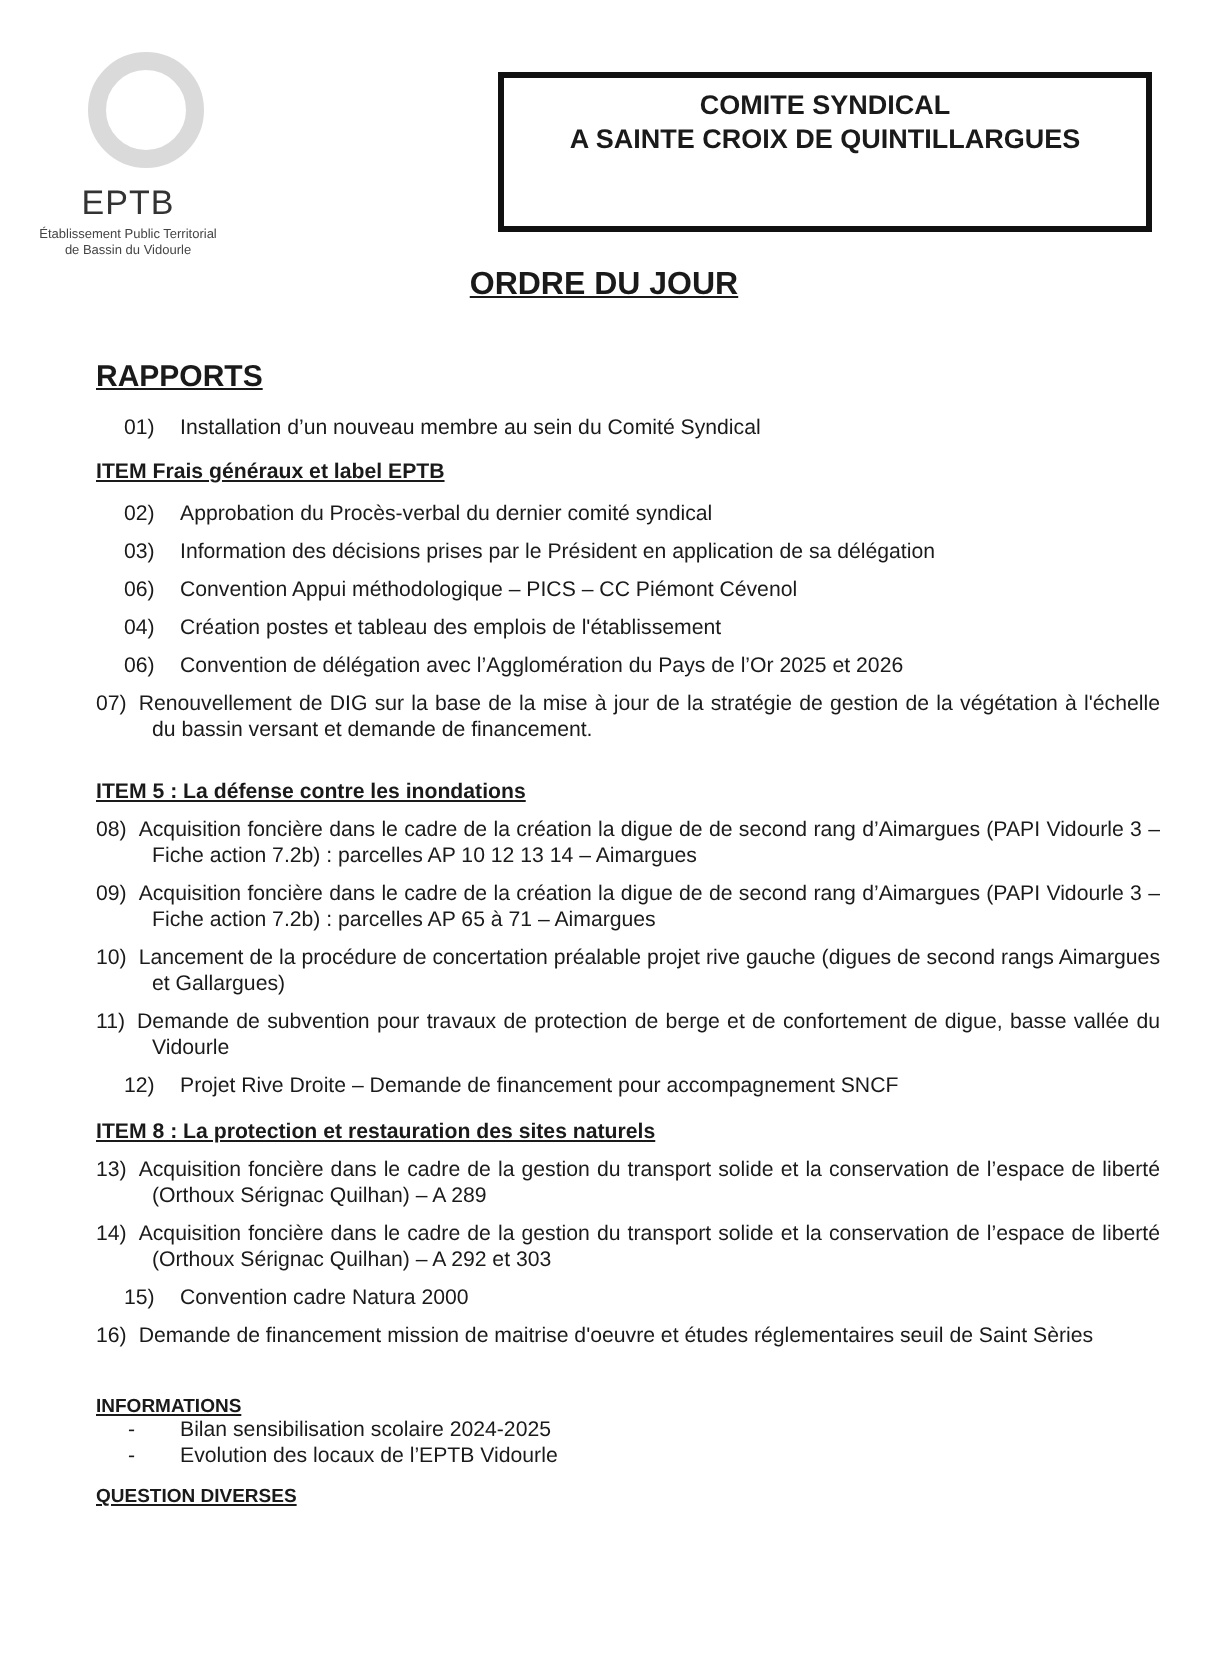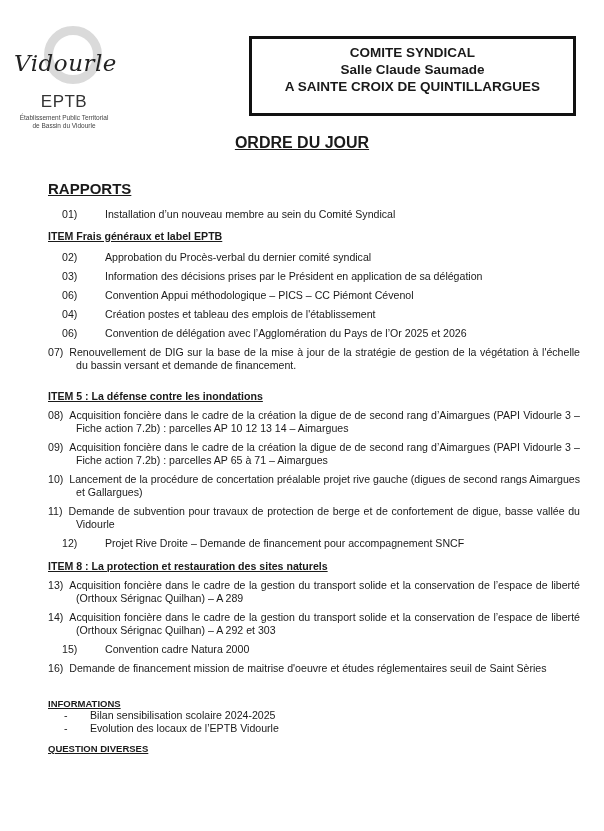--- a/index.html
+++ b/index.html
@@ -39,43 +39,41 @@
     }
 
     .content { position: absolute; left: 48px; top: 180px; width: 520px; font-size: 10.6px; line-height: 13px; }
     .section-h {
       font-weight: bold; text-decoration: underline; font-size: 10.6px;
       position: absolute; left: 0; white-space: nowrap;
     }
     .section-h.big { font-size: 15px; }
     .section-h.small { font-size: 9.5px; }
     .item { position: absolute; left: 14px; width: 504px; text-align: justify; }
-    .item .num { display: inline-block; width: 43px; }
+    .item .num { display: inline-block; width: 28px; }
     .item .txt { }
     .item.wrap { padding-left: 14px; text-indent: -14px; }
     .item.wrap .num { width: auto; margin-right: 6px; }
     .bullet { position: absolute; left: 16px; white-space: nowrap; }
     .bullet .dash { display: inline-block; width: 26px; }
   </style>
 </head>
 <body>
 
 <div class="logo">
   <div class="logo-ring"></div>
-  <div class="logo-script">Vidourle</div>
   <div class="logo-eptb">EPTB</div>
   <div class="logo-sub">
     <div>Établissement Public Territorial</div>
     <div>de Bassin du Vidourle</div>
   </div>
 </div>
 
 <div class="header-box">
   <div>COMITE SYNDICAL</div>
-  <div>Salle Claude Saumade</div>
   <div>A SAINTE CROIX DE QUINTILLARGUES</div>
 </div>
 
 <div class="doc-title">ORDRE DU JOUR</div>
 
 <div class="content">
 
   <div class="section-h big" style="top:2px">RAPPORTS</div>
   <div class="item" style="top:28px">
     <span class="num">01)</span><span class="txt">Installation d’un nouveau membre au sein du Comité Syndical</span>

